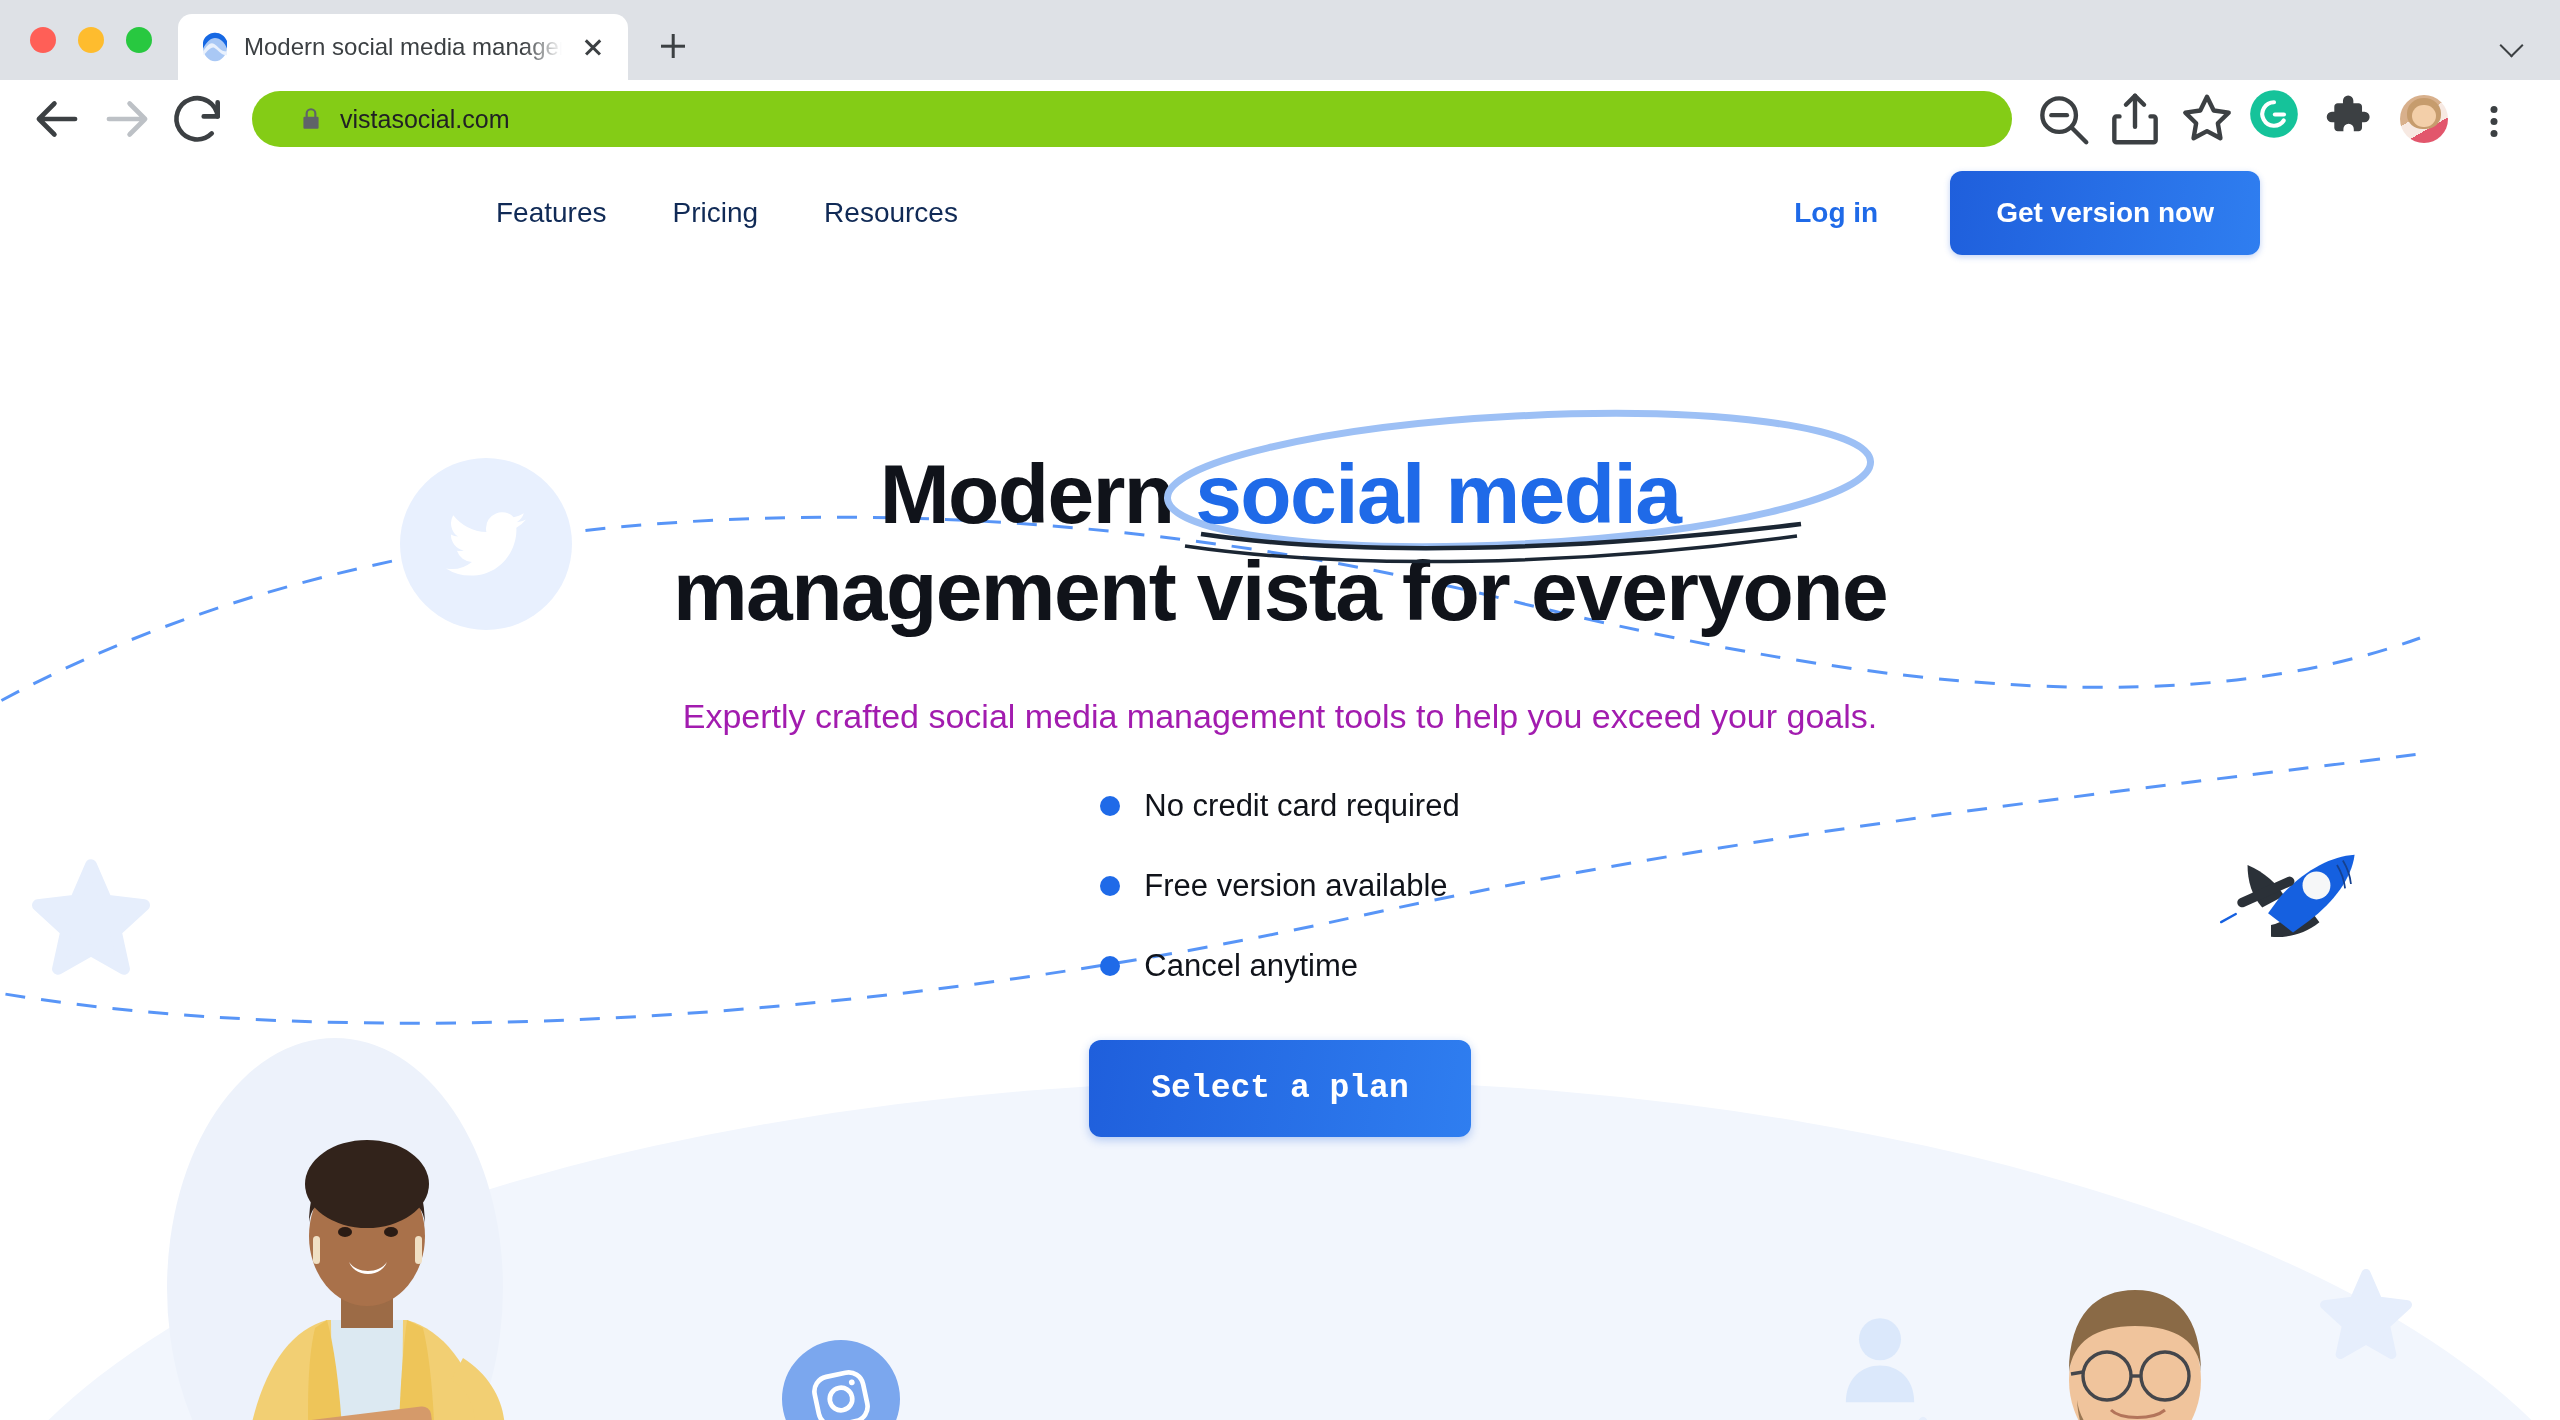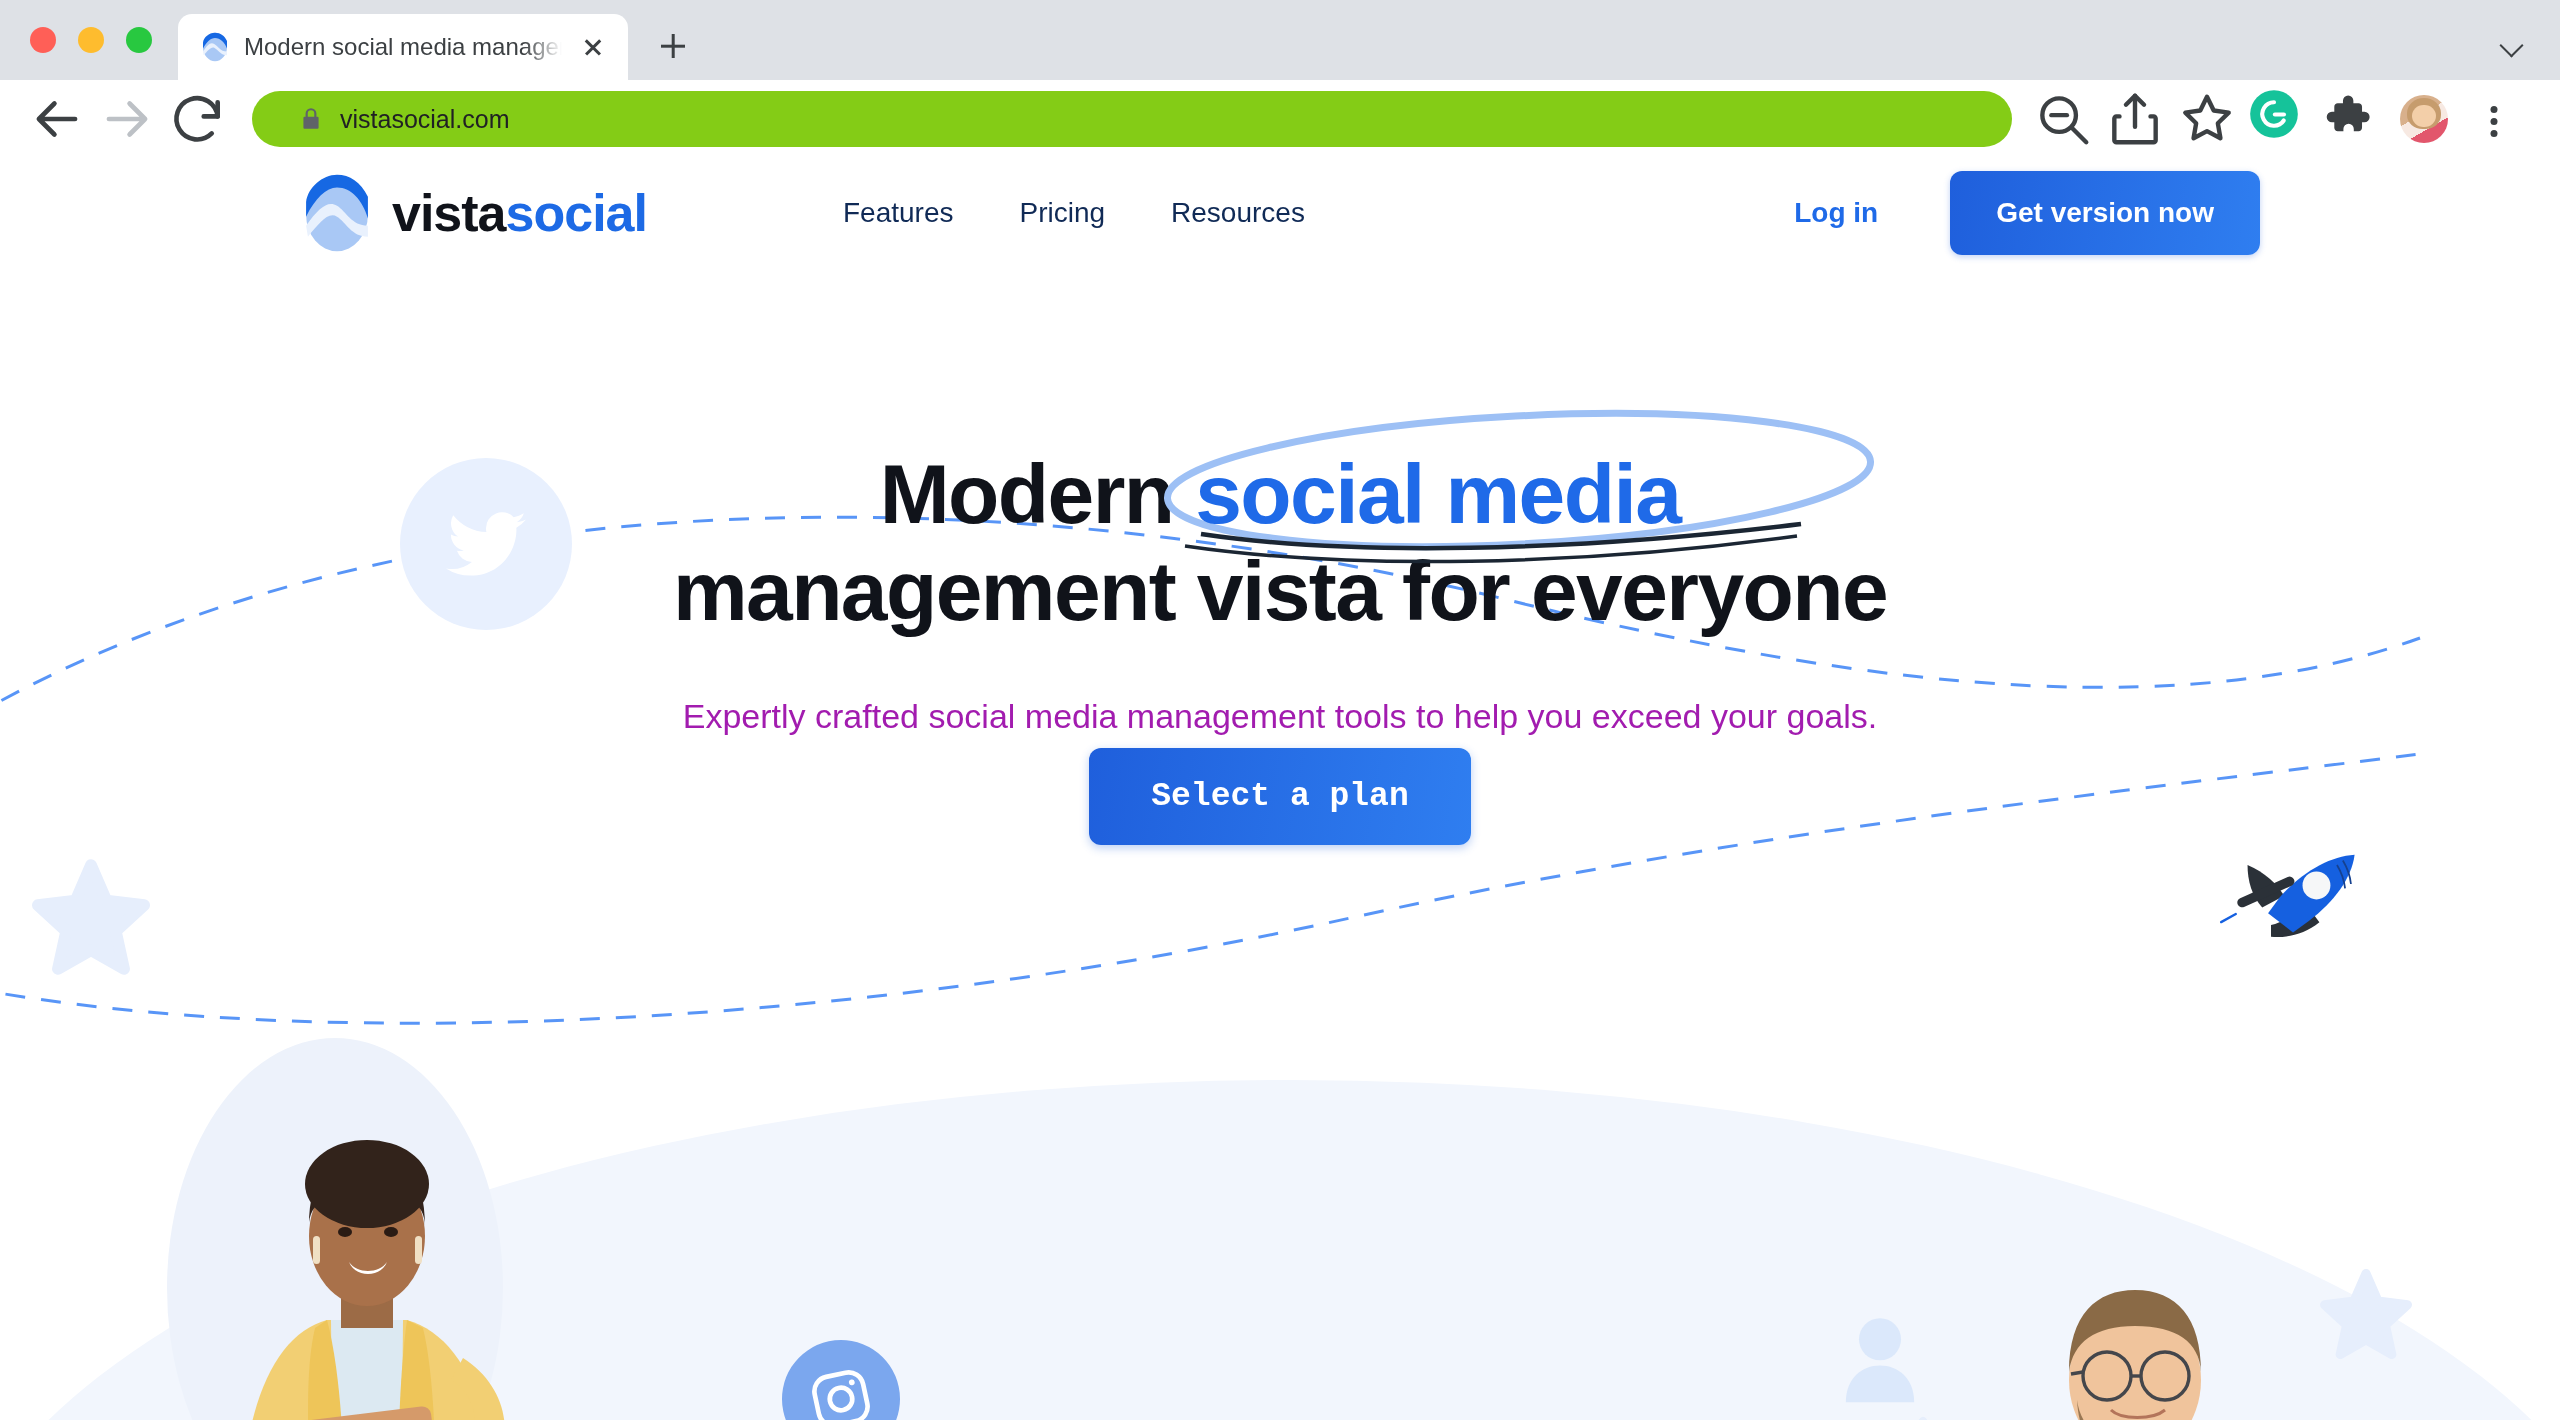--- a/index.html
+++ b/index.html
@@ -318,32 +318,20 @@
         <path d="M184 20 C150 22 112 44 82 78 L66 100 L100 126 L122 110 C156 84 180 52 184 20 Z" fill="#1560e0"></path>
         <circle cx="132" cy="62" r="19" fill="#f6f7f8"></circle>
         <path d="M160 34 C166 44 170 56 171 66" stroke="#16418f" stroke-width="2.4" fill="none"></path>
         <path d="M168 28 C174 38 178 50 179 60" stroke="#16418f" stroke-width="2.4" fill="none"></path>
         <rect x="22" y="82" width="84" height="13" rx="6.5" transform="rotate(-24 22 82)" fill="#2b3138"></rect>
         <path d="M2 112 L22 101" stroke="#1560e0" stroke-width="3.2" stroke-linecap="round"></path>
       </svg>
     </div>
 
     <div class="site-header">
-      <div class="logo">
-        <span class="logo-mark">
-          <svg width="74" height="80" viewBox="0 0 40 44">
-            <ellipse cx="20" cy="23" rx="17" ry="20" fill="#a9c8f5"></ellipse>
-            <path d="M3 24 C8 14 14 8 20 8 C28 8 34 15 37 25 L37 13 C33 5 27 1 20 1 C12 1 4 8 3 16 Z" fill="#1668e3"></path>
-            <path d="M3 29 C10 19 15 15 20 18 C25 21 28 29 37 29 L37 35 C28 35 25 27 20 24 C15 21 10 28 4 35 Z" fill="#e9f1fd"></path>
-          </svg>
-        </span>
-        <span class="logo-text">
-          <span class="a">vista</span><span class="b">social</span>
-        </span>
-      </div>
 
       <nav class="mainnav">
         <span class="navlink">Features</span>
         <span class="navlink">Pricing</span>
         <span class="navlink">Resources</span>
       </nav>
 
       <div class="header-right">
         <span class="login">Log in</span>
         <span class="btn-primary">Get version now</span>
@@ -414,20 +402,34 @@
           <span><span>Modern </span><span class="hl-wrap"><svg class="circle-anno" viewBox="0 0 740 160">
               <ellipse cx="370" cy="74" rx="352" ry="64" fill="none" stroke="#9dc0f5" stroke-width="7" transform="rotate(-3 370 74)"></ellipse>
               <path d="M52 128 C200 150 420 146 652 118" fill="none" stroke="#1b2633" stroke-width="4.5"></path>
               <path d="M36 140 C200 164 430 160 648 130" fill="none" stroke="#1b2633" stroke-width="3.5"></path>
             </svg><span class="hl-blue">social media</span></span></span><br>
           <span>management vista for everyone</span>
         </h1>
 
         <p class="subhead">Expertly crafted social media management tools to help you exceed your goals.</p>
 
+        <div class="bullets">
+          <div class="bullet">
+            <span class="bullet-dot"></span>
+            <span class="bullet-text">No credit card required</span>
+          </div>
+          <div class="bullet">
+            <span class="bullet-dot"></span>
+            <span class="bullet-text">Free version available</span>
+          </div>
+          <div class="bullet">
+            <span class="bullet-dot"></span>
+            <span class="bullet-text">Cancel anytime</span>
+          </div>
+        </div>
 
         <div>
           <span class="cta">Select a plan</span>
         </div>
       </div>
 
     </div>
   </div>
 </div>
 

